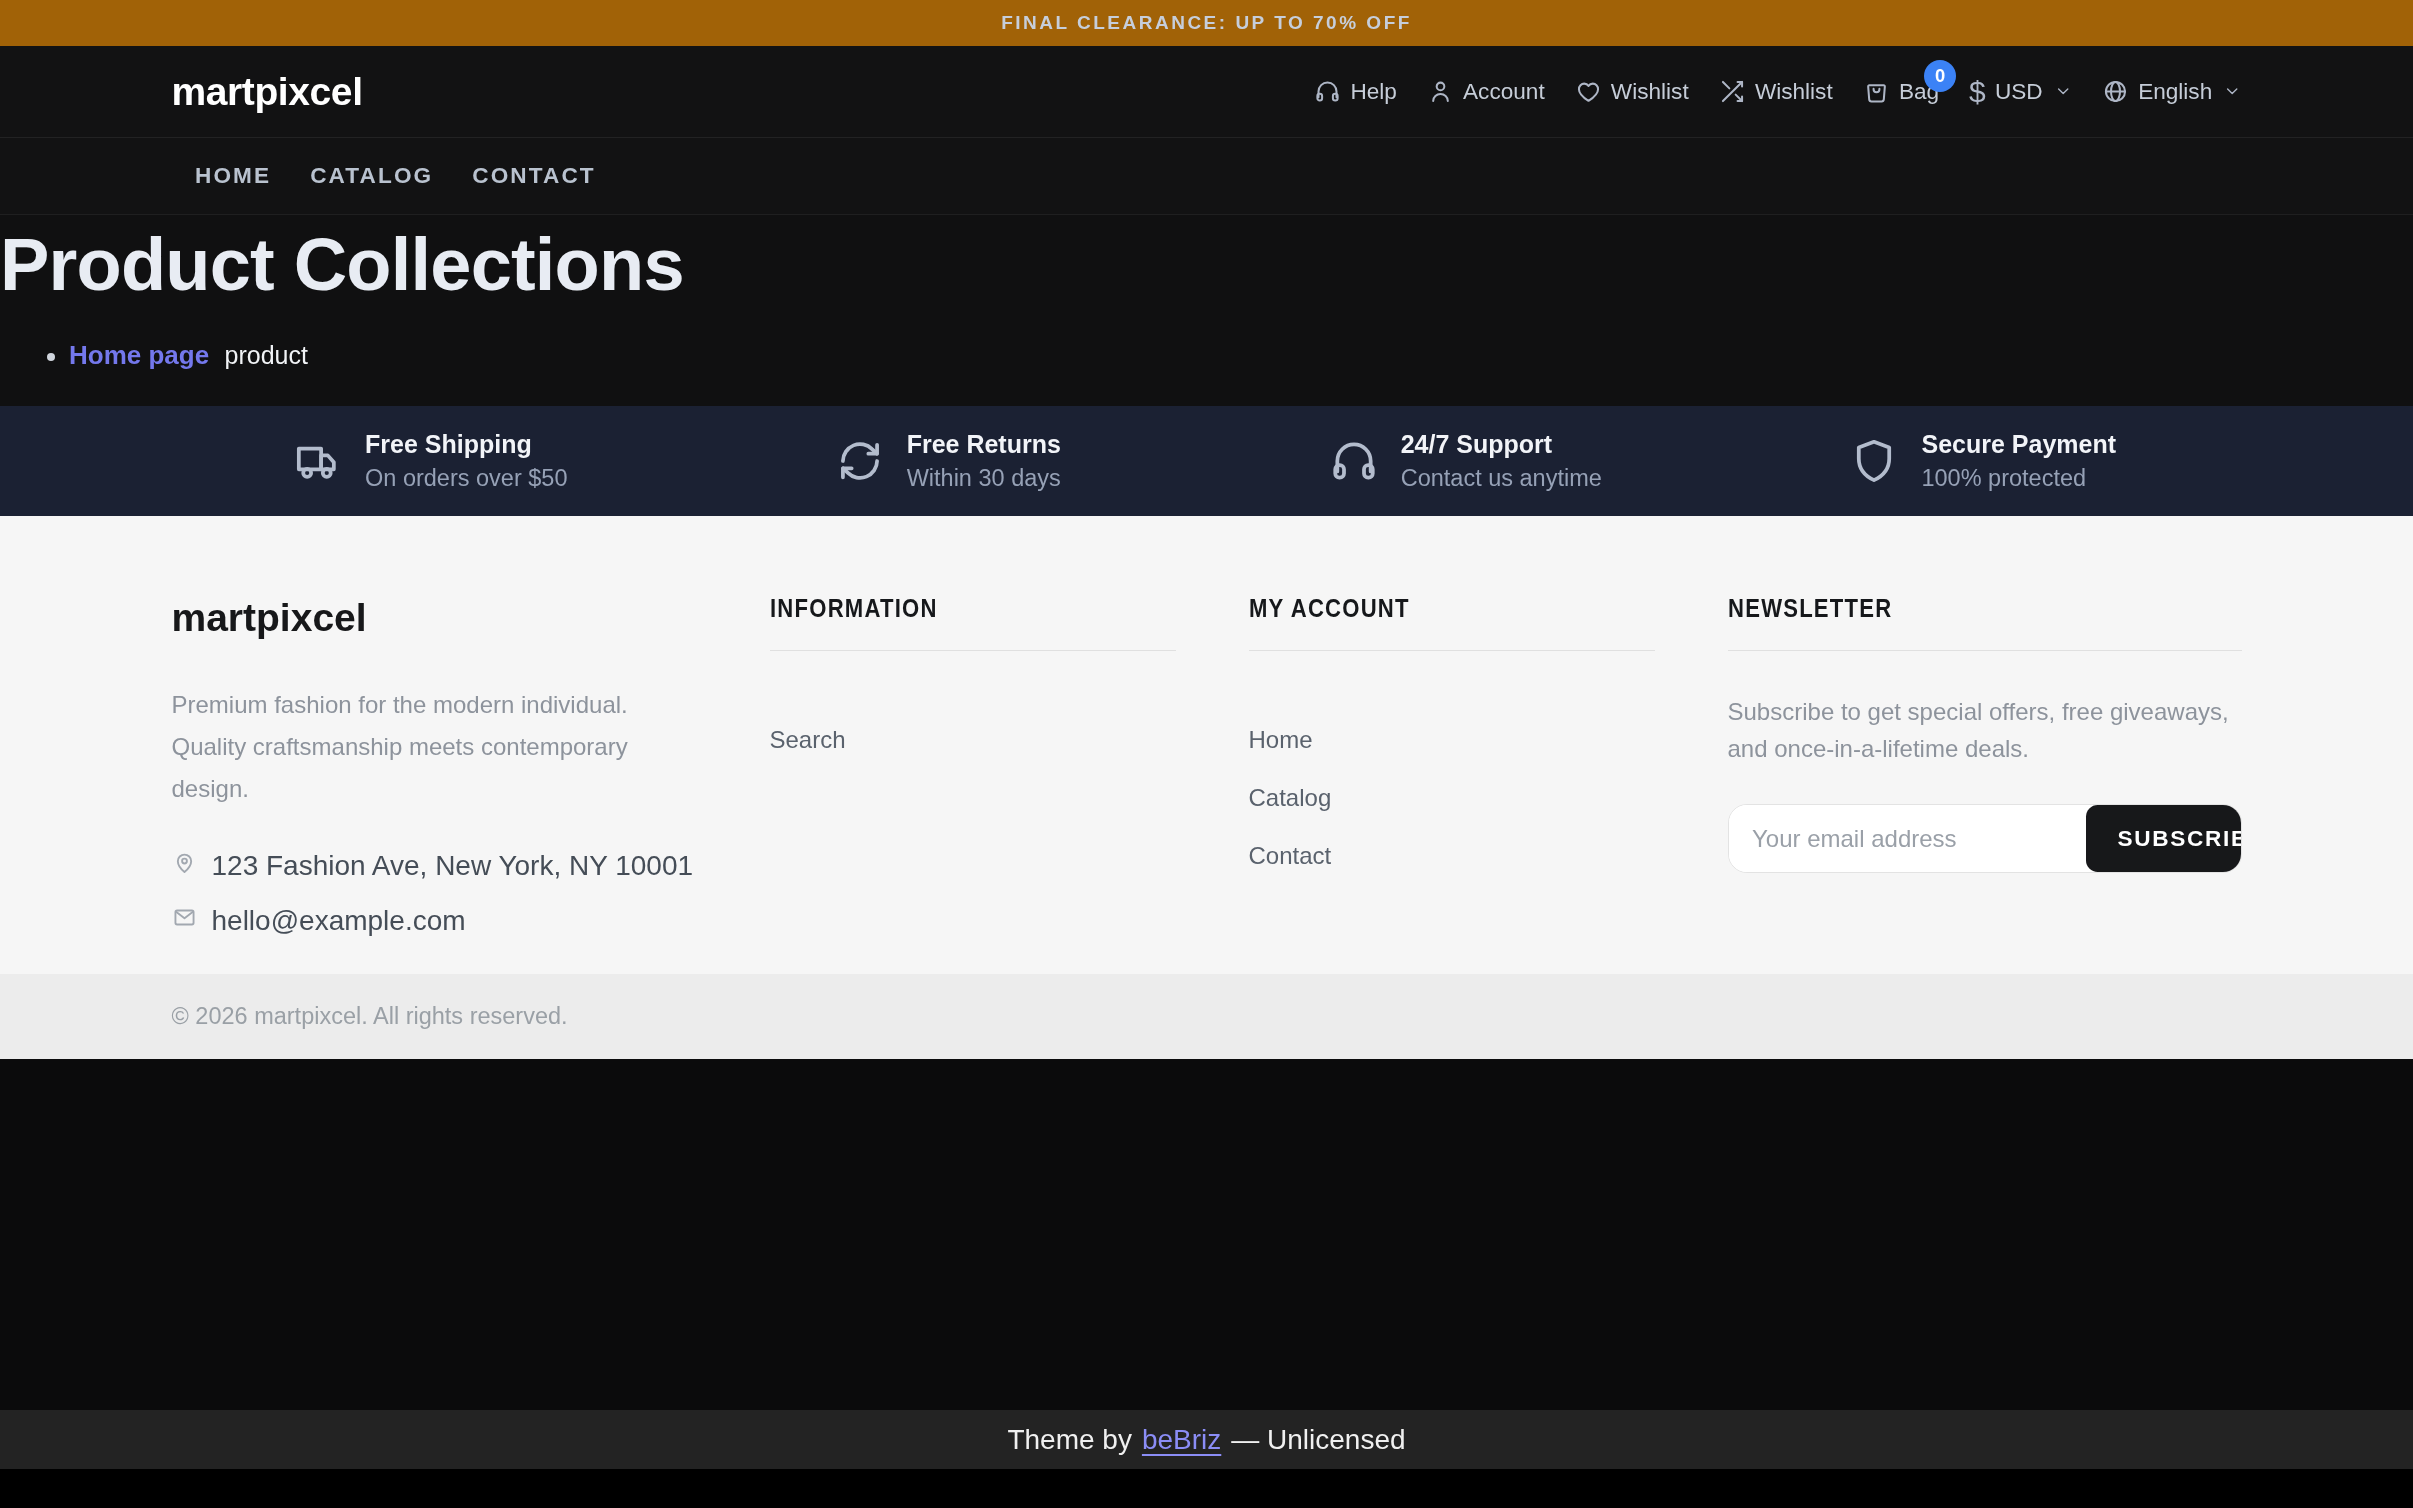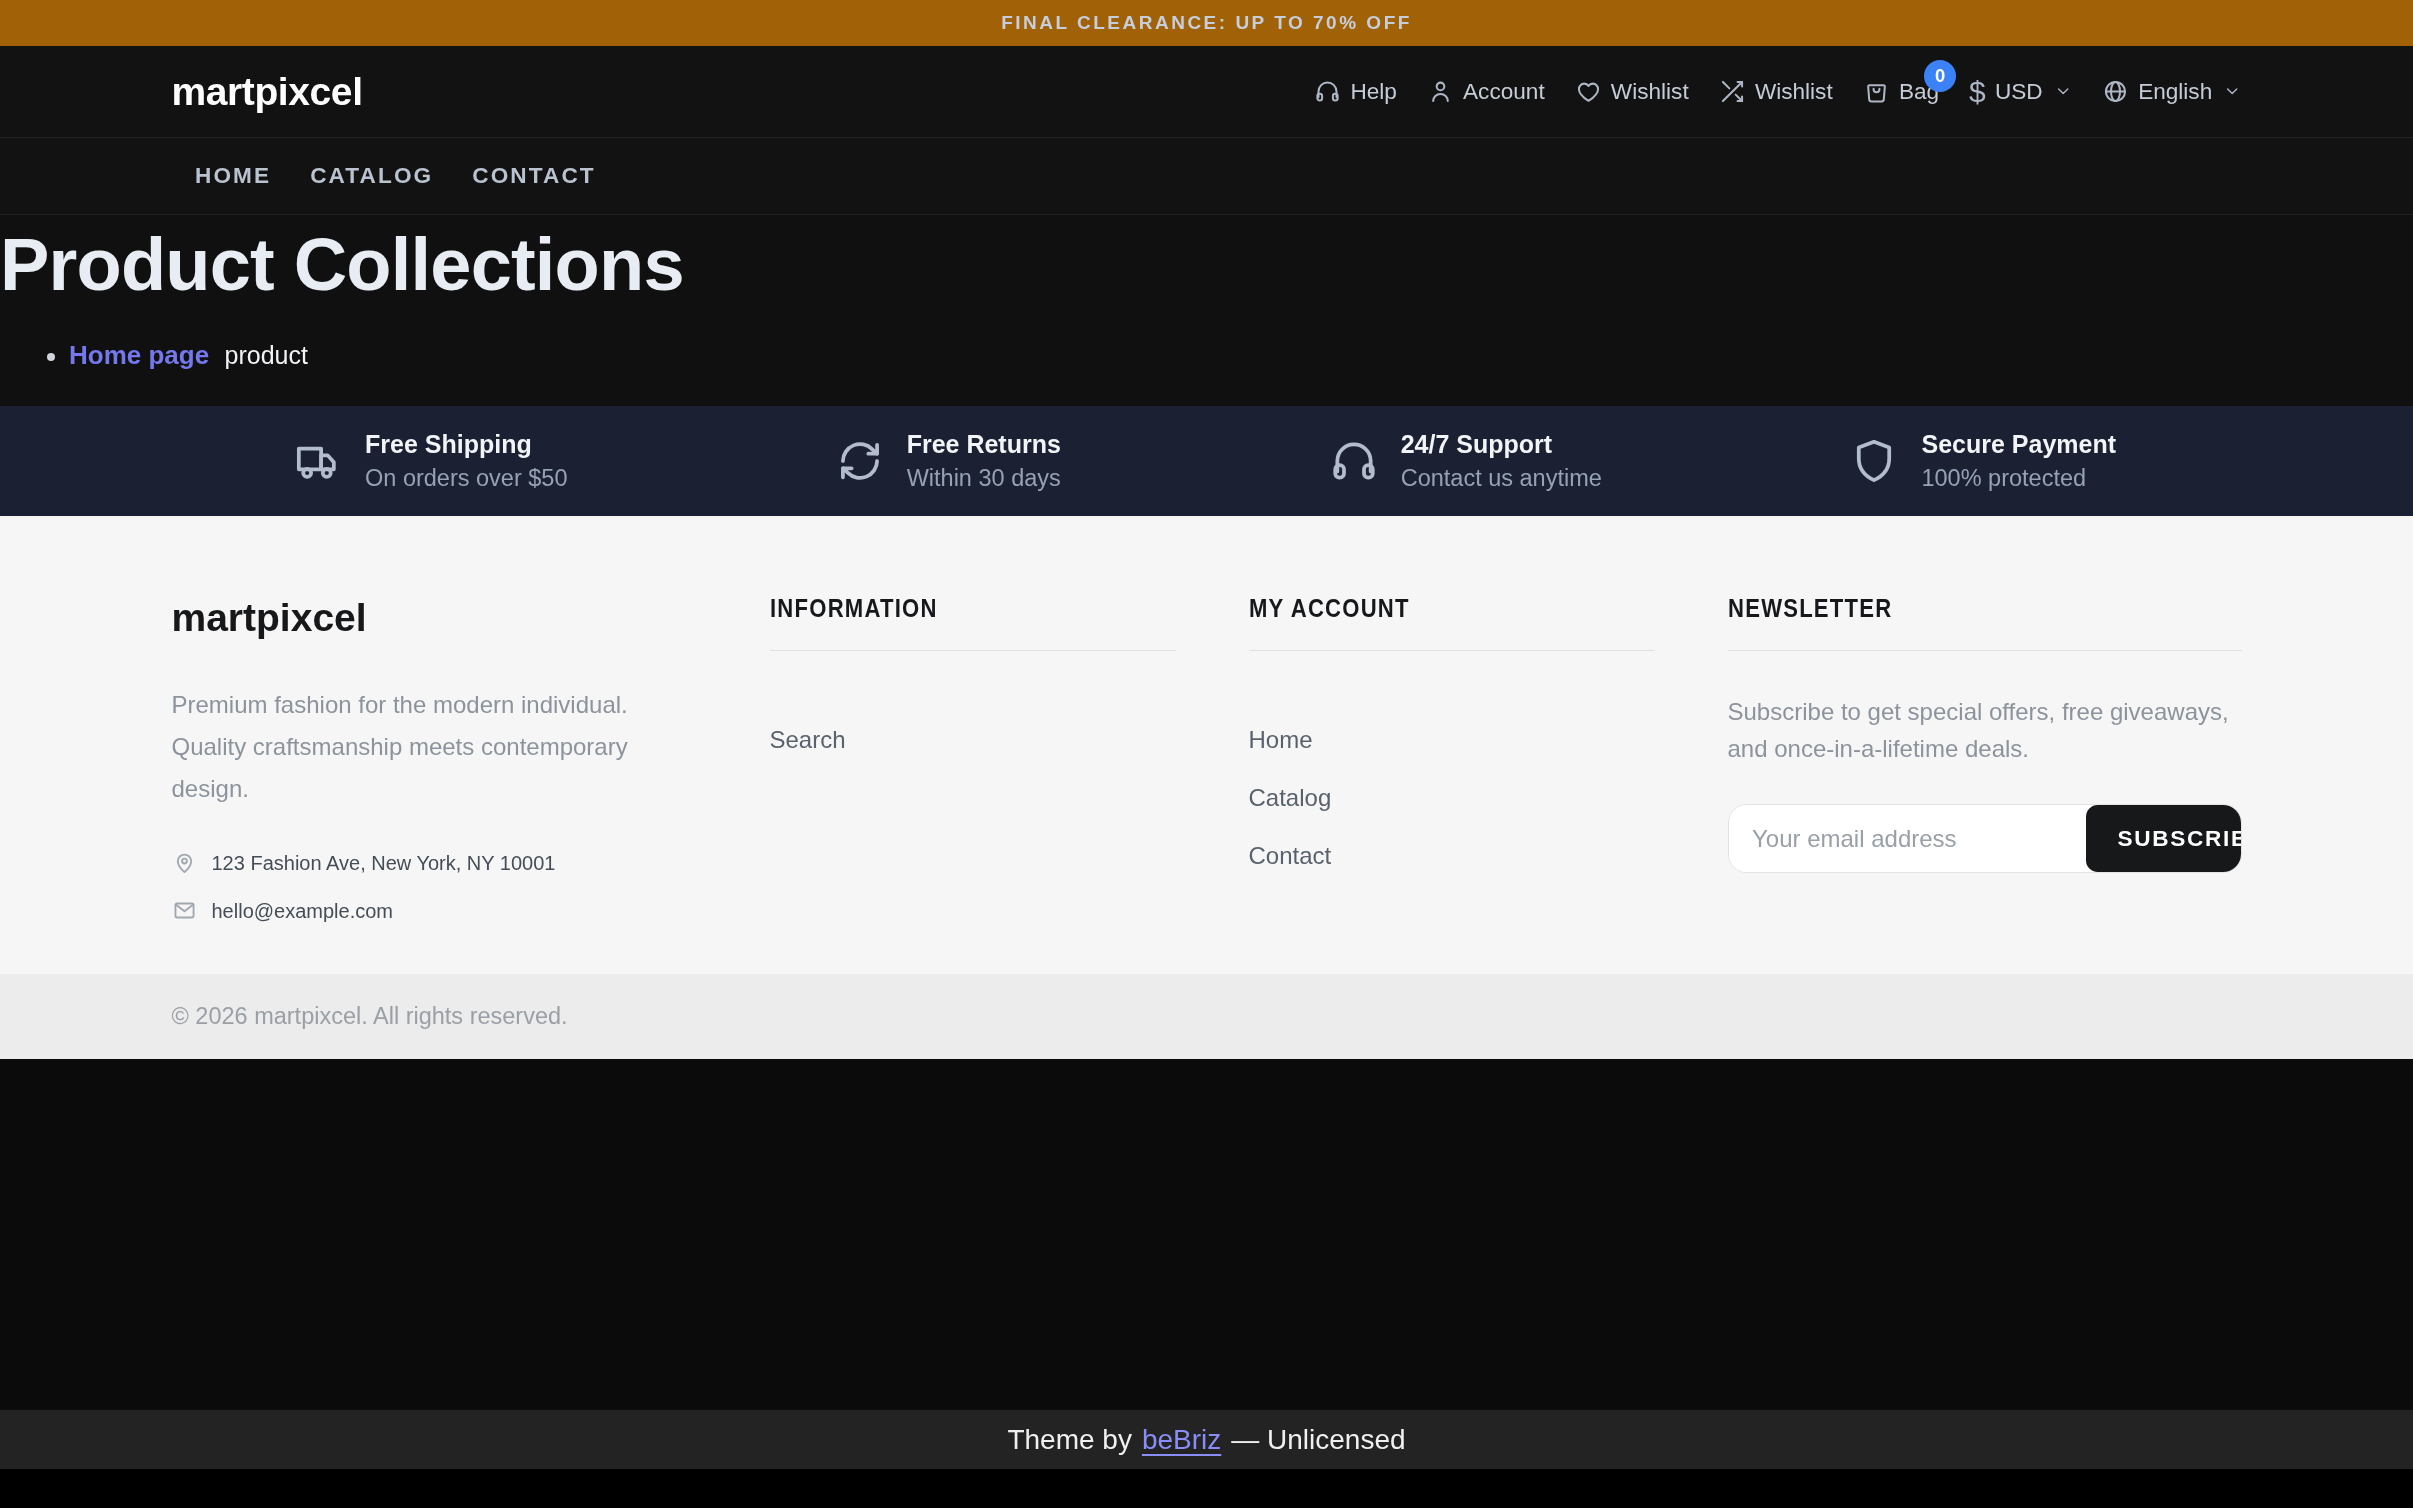--- a/index.html
+++ b/index.html
@@ -44,21 +44,21 @@
   .feat svg { width:50px; height:50px; stroke:#b3bccd; flex:0 0 auto; }
   .feat-title { color:#f2f4f8; font-size:25px; font-weight:700; }
   .feat-sub { color:#96a1b6; font-size:23.5px; margin-top:6.7px; }
 
   
   .footer { height:458px; background:#f6f6f6; padding-top:80px; }
   .footer .container { display:grid; grid-template-columns:525px 406px 406px 514px; justify-content:space-between; }
   .f-logo { color:#17181a; font-size:39px; font-weight:700; }
   .f-desc { color:#8d939c; font-size:24px; line-height:1.75; margin-top:44px; }
   .contacts { margin-top:40px; display:flex; flex-direction:column; gap:22.6px; }
-  .c-row { display:flex; align-items:flex-end; gap:15px; color:#454d57; font-size:20px; cursor:default; }
+  .c-row { display:flex; align-items:flex-start; gap:15px; color:#454d57; font-size:28px; cursor:default; }
   .c-row svg { width:25px; height:25px; stroke:#a2a8b0; flex:0 0 auto; }
   .f-head { color:#16181b; font-size:23.5px; font-weight:700; letter-spacing:1.3px;
     transform:scale(0.94,1.06); transform-origin:left center; }
   .f-rule { border:none; border-top:1.7px solid #e0e0e0; margin-top:27px; }
   .f-links { list-style:none; margin-top:75px; }
   .f-links li { margin-bottom:30px; }
   .f-links a { color:#5a626d; font-size:24px; text-decoration:none; cursor:pointer; }
   .nl-text { color:#8d939c; font-size:24px; line-height:1.55; margin-top:42px; }
   .nl-form { margin-top:37px; display:flex; height:69px; border-radius:19px; overflow:hidden;
     border:0.8px solid #e3e3e3; background:#fff; }

